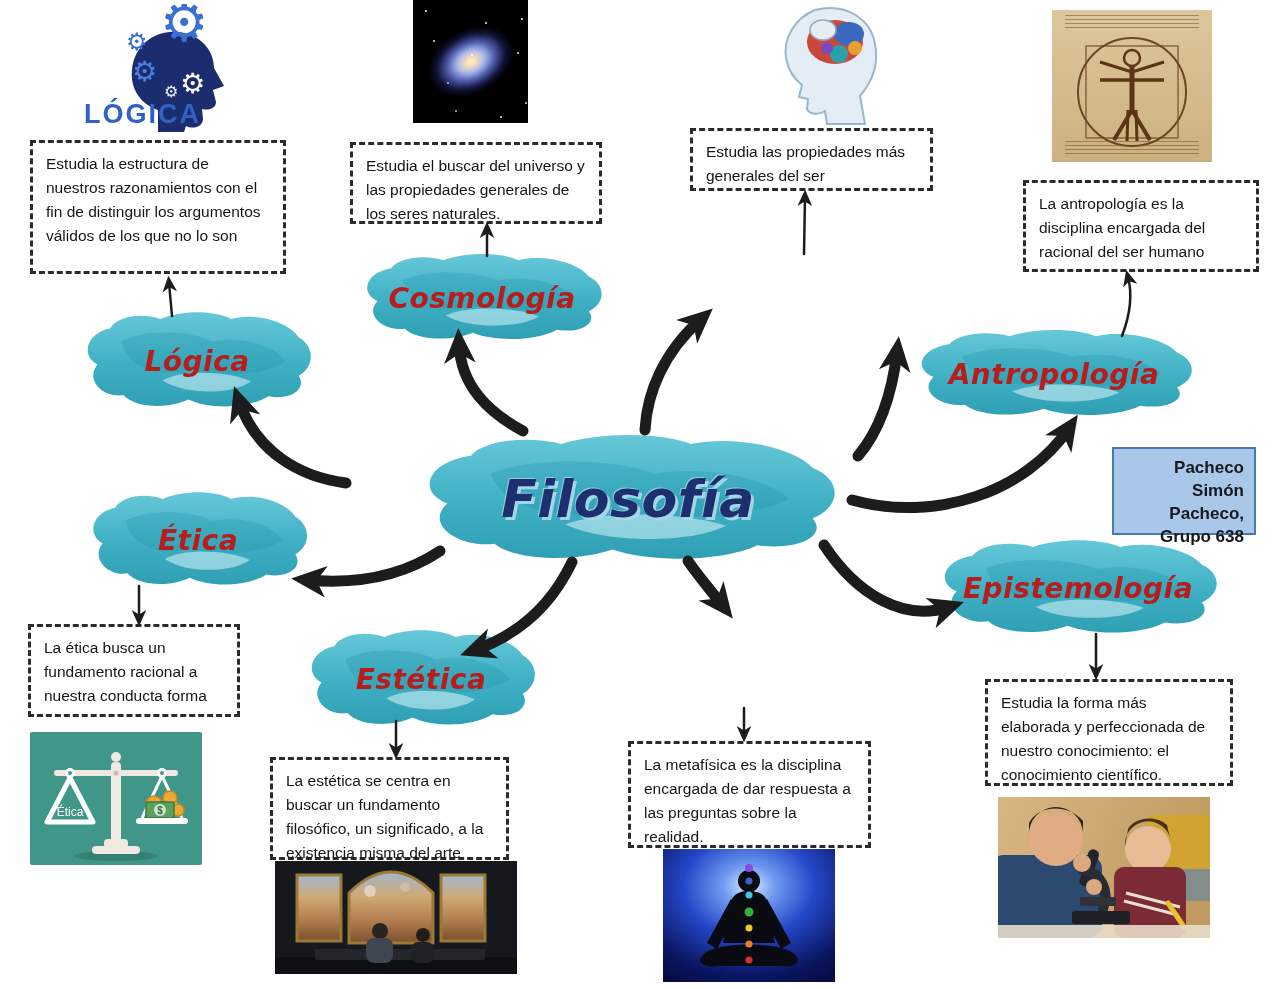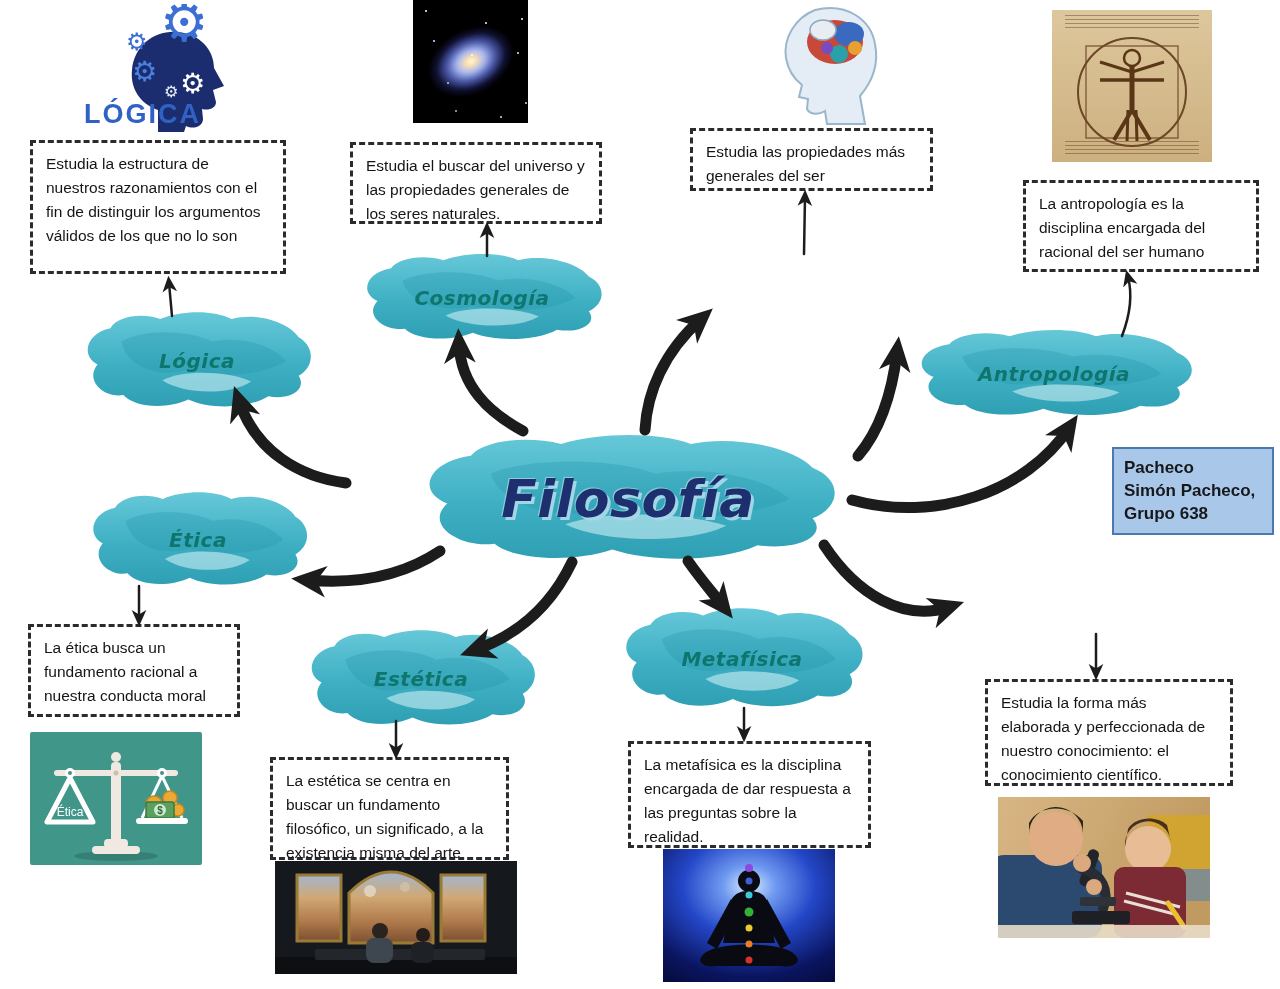--- a/index.html
+++ b/index.html
@@ -14,21 +14,21 @@
     position:absolute; background:#fff; border:3px dashed #2b2b2b;
     padding:9px 13px; font-size:15.5px; line-height:1.55; color:#151515;
     font-family:"Liberation Sans", sans-serif;
   }
   
   .cloud { position:absolute; }
   .cloud svg.cloud-fill { position:absolute; inset:0; width:100%; height:100%; }
   .cloud-label {
     position:absolute; inset:0; display:flex; align-items:center; justify-content:center;
     font-family:"DejaVu Sans", sans-serif; font-style:italic; font-weight:bold;
-    font-size:20px; color:#0f766e; letter-spacing:.5px; z-index:2; text-align:center;
+    font-size:28px; color:#b91c1c; letter-spacing:.5px; z-index:2; text-align:center;
   }
   .cloud-label.center-title {
     font-size:52px; color:#1d2f6e;
     text-shadow:3px 3px 0 rgba(168,216,232,.95), -1px -1px 0 rgba(255,255,255,.4);
   }
   
   .imgbox { position:absolute; overflow:hidden; }
   
   .logo-gear { position:absolute; line-height:1; z-index:3; font-family:"DejaVu Sans", sans-serif; }
   .logo-text {
@@ -121,21 +121,21 @@
       <line x1="80" y1="100" x2="98" y2="130" stroke="#5a3516" stroke-width="4"></line>
       <line x1="76" y1="100" x2="75" y2="131" stroke="#5a3516" stroke-width="3"></line>
       <line x1="84" y1="100" x2="85" y2="131" stroke="#5a3516" stroke-width="3"></line>
     </svg>
   </div>
 
   <div class="note" style="left:30px; top:140px; width:256px; height:134px;">Estudia la estructura de nuestros razonamientos con el fin de distinguir los argumentos válidos de los que no lo son</div>
   <div class="note" style="left:350px; top:142px; width:252px; height:82px;">Estudia el buscar del universo y las propiedades generales de los seres naturales.</div>
   <div class="note" style="left:690px; top:128px; width:243px; height:63px;">Estudia las propiedades más generales del ser</div>
   <div class="note" style="left:1023px; top:180px; width:236px; height:92px;">La antropología es la disciplina encargada del racional del ser humano</div>
-  <div class="note" style="left:28px; top:624px; width:212px; height:93px;">La ética busca un fundamento racional a nuestra conducta moral</div>
+  <div class="note" style="left:28px; top:624px; width:212px; height:93px;">La ética busca un fundamento racional a nuestra conducta forma</div>
   <div class="note" style="left:270px; top:757px; width:239px; height:103px;">La estética se centra en buscar un fundamento filosófico, un significado, a la existencia misma del arte</div>
   <div class="note" style="left:628px; top:741px; width:243px; height:107px;">La metafísica es la disciplina encargada de dar respuesta a las preguntas sobre la realidad.</div>
   <div class="note" style="left:985px; top:679px; width:248px; height:107px;">Estudia la forma más elaborada y perfeccionada de nuestro conocimiento: el conocimiento científico.</div>
 
   <div class="cloud" style="left:78px; top:310px; width:238px; height:102px;">
     <svg class="cloud-fill" viewBox="0 0 220 90" preserveAspectRatio="none">
         <use href="#cloudSym"></use>
       </svg>
     <span class="cloud-label">Lógica</span>
   </div>
@@ -162,28 +162,28 @@
         <use href="#cloudSym"></use>
       </svg>
     <span class="cloud-label">Ética</span>
   </div>
   <div class="cloud" style="left:302px; top:628px; width:238px; height:102px;">
     <svg class="cloud-fill" viewBox="0 0 220 90" preserveAspectRatio="none">
         <use href="#cloudSym"></use>
       </svg>
     <span class="cloud-label">Estética</span>
   </div>
-  <div class="cloud" style="left:616px; top:606px; width:252px; height:106px;">
-    <svg class="cloud-fill" viewBox="0 0 220 90" preserveAspectRatio="none">
-        <use href="#cloudSym"></use>
-      </svg>
-    <span class="cloud-label">Metafísica</span>
-  </div>
-
-  <div class="author" style="left:1112px; top:447px; width:162px; height:88px;">
+  <div class="cloud" style="left:933px; top:538px; width:290px; height:100px;">
+    <svg class="cloud-fill" viewBox="0 0 220 90" preserveAspectRatio="none">
+        <use href="#cloudSym"></use>
+      </svg>
+    <span class="cloud-label">Epistemología</span>
+  </div>
+
+  <div class="author" style="left:1112px; top:447px; width:144px; height:88px;text-align:right;">
     <div>Pacheco</div>
     <div>Simón Pacheco,</div>
     <div>Grupo 638</div>
   </div>
 
   <div class="imgbox" style="left:30px; top:732px; width:172px; height:133px;">
     <svg width="172" height="133" style="position:absolute;inset:0">
       <rect width="172" height="133" fill="#3f9689" rx="2"></rect>
       <ellipse cx="86" cy="124" rx="42" ry="5" fill="rgba(0,0,0,.15)"></ellipse>
       <rect x="62" y="114" width="48" height="8" rx="4" fill="#efe9e2"></rect>

